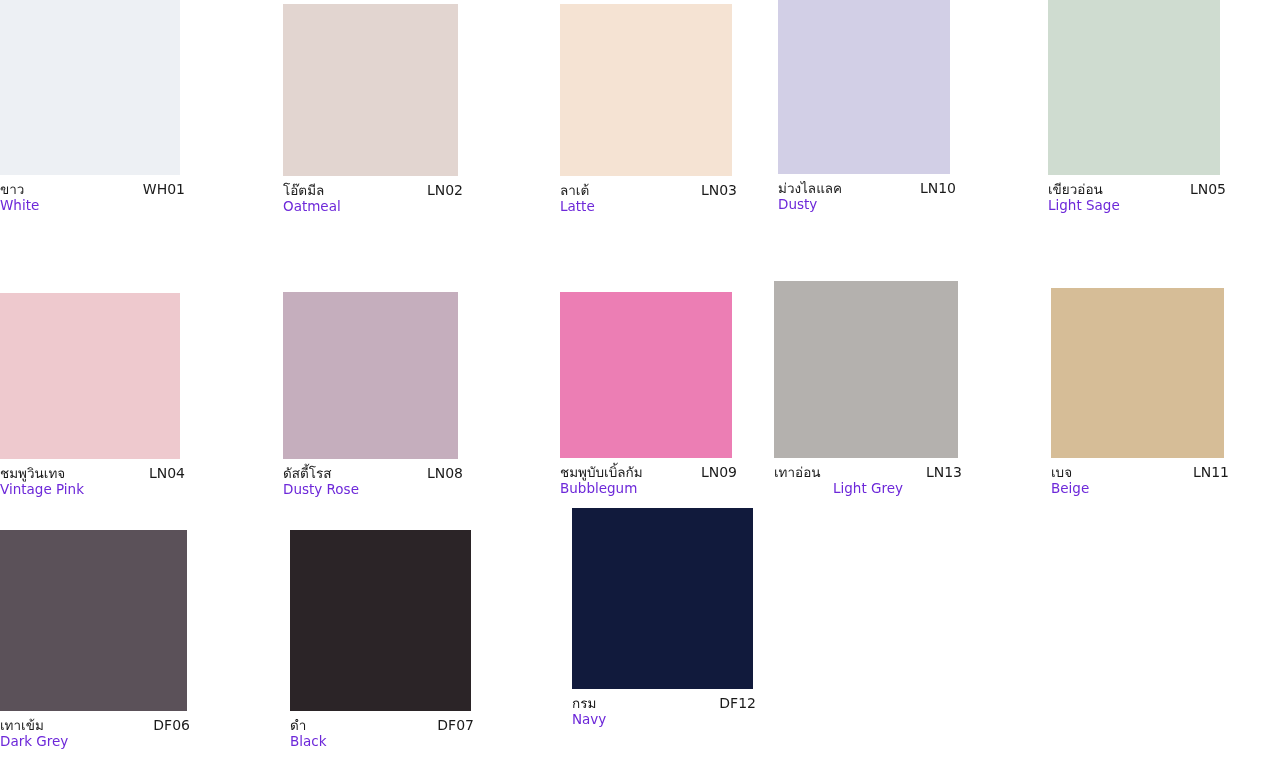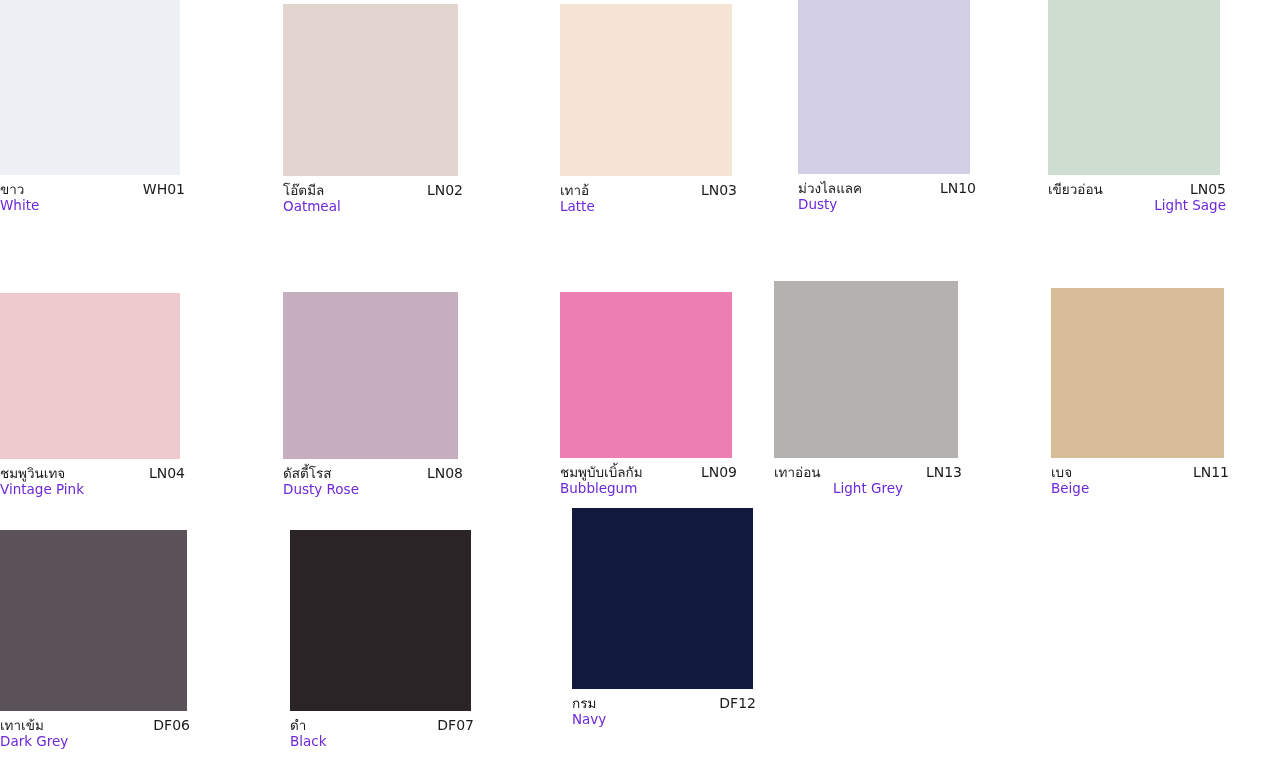--- a/index.html
+++ b/index.html
@@ -77,37 +77,37 @@
           <span class="label-th">โอ๊ตมีล</span>
           <span class="label-code">LN02</span>
         </div>
         <div class="label-en">Oatmeal</div>
       </div>
     </div>
     <div class="swatch-cell" style="left: 560px; top: 4px; width: 177px;">
       <div class="swatch-chip" style="width: 172px; height: 172px; background: rgb(245, 227, 211);"></div>
       <div class="swatch-label">
         <div class="label-row-top">
-          <span class="label-th">เทาอ้</span>
+          <span class="label-th">ลาเต้</span>
           <span class="label-code">LN03</span>
         </div>
         <div class="label-en">Latte</div>
       </div>
     </div>
-    <div class="swatch-cell" style="left: 798px; top: 0px; width: 178px;">
+    <div class="swatch-cell" style="left: 778px; top: 0px; width: 178px;">
       <div class="swatch-chip" style="width: 172px; height: 174px; background: rgb(210, 207, 230);"></div>
       <div class="swatch-label">
         <div class="label-row-top">
           <span class="label-th">ม่วงไลแลค</span>
           <span class="label-code">LN10</span>
         </div>
         <div class="label-en">Dusty</div>
       </div>
     </div>
-    <div class="swatch-cell" style="left: 1048px; top: 0px; width: 178px; text-align: right;">
+    <div class="swatch-cell" style="left: 1048px; top: 0px; width: 178px;">
       <div class="swatch-chip" style="width: 172px; height: 175px; background: rgb(207, 220, 208);"></div>
       <div class="swatch-label">
         <div class="label-row-top">
           <span class="label-th">เขียวอ่อน</span>
           <span class="label-code">LN05</span>
         </div>
         <div class="label-en">Light Sage</div>
       </div>
     </div>
     <div class="swatch-cell" style="left: 0px; top: 293px; width: 185px;">

